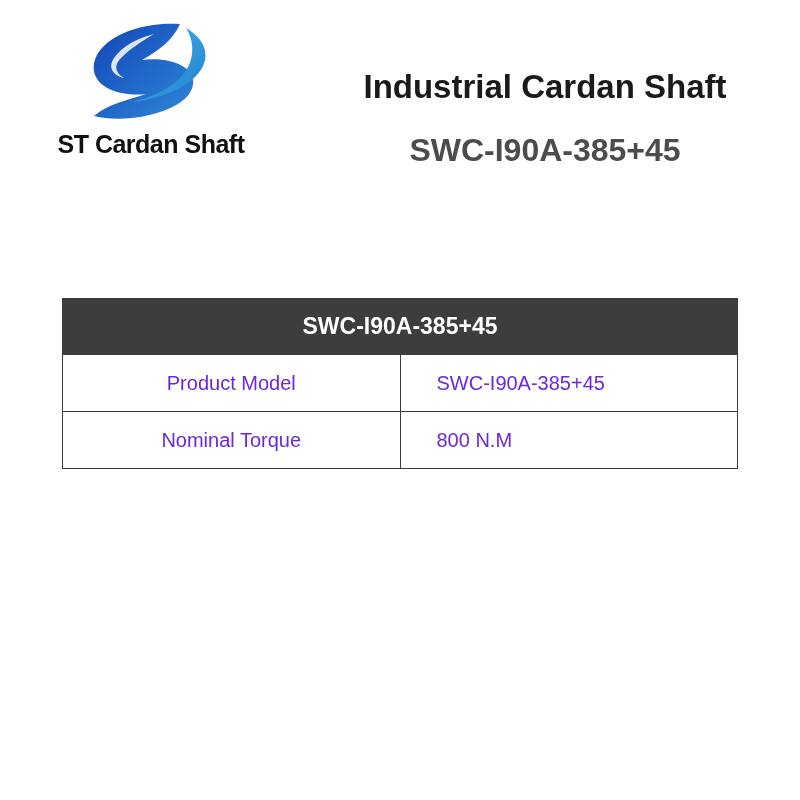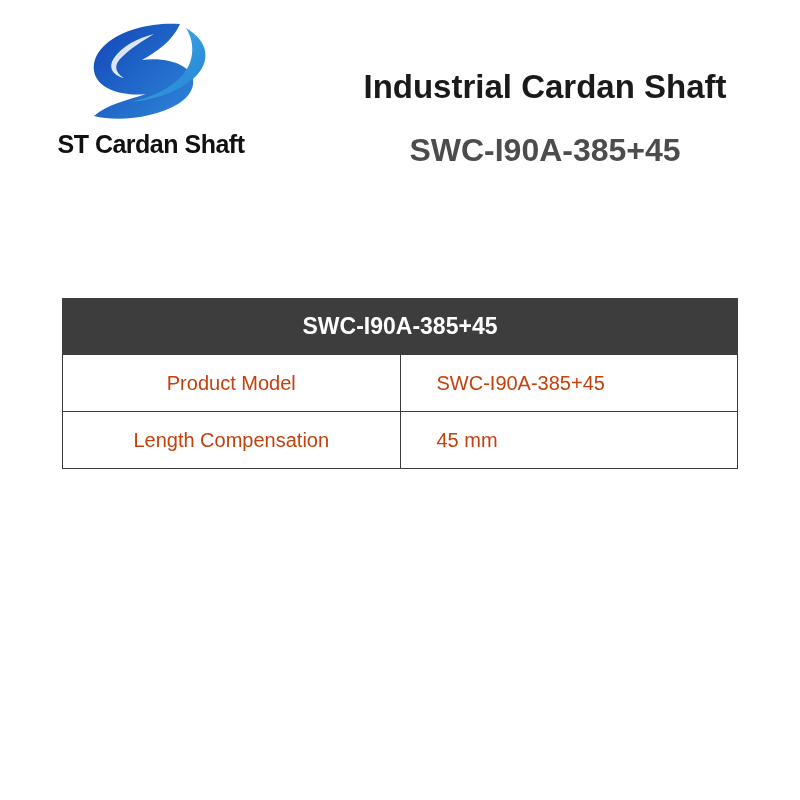--- a/index.html
+++ b/index.html
@@ -93,21 +93,21 @@
     color: #ffffff;
     font-size: 23px;
     font-weight: bold;
     height: 53px;
     text-align: center;
     border: 1px solid #3d3d3d;
   }
   .spec-table tbody td {
     height: 54px;
     font-size: 20px;
-    color: #c2410c;
+    color: #6d28d9;
     background: #ffffff;
     font-weight: normal;
   }
   .cell-label {
     text-align: center;
     width: 332px;
   }
   .cell-value {
     text-align: left;
     padding-left: 36px;
@@ -153,19 +153,19 @@
       <tr>
         <th colspan="2">SWC-I90A-385+45</th>
       </tr>
     </thead>
     <tbody>
       <tr>
         <td class="cell-label">Product Model</td>
         <td class="cell-value">SWC-I90A-385+45</td>
       </tr>
       <tr>
-        <td class="cell-label">Length Compensation</td>
-        <td class="cell-value">45 mm</td>
+        <td class="cell-label">Nominal Torque</td>
+        <td class="cell-value">800  N.M</td>
       </tr>
     </tbody>
   </table>
 
 </div>
 
 </body></html>

